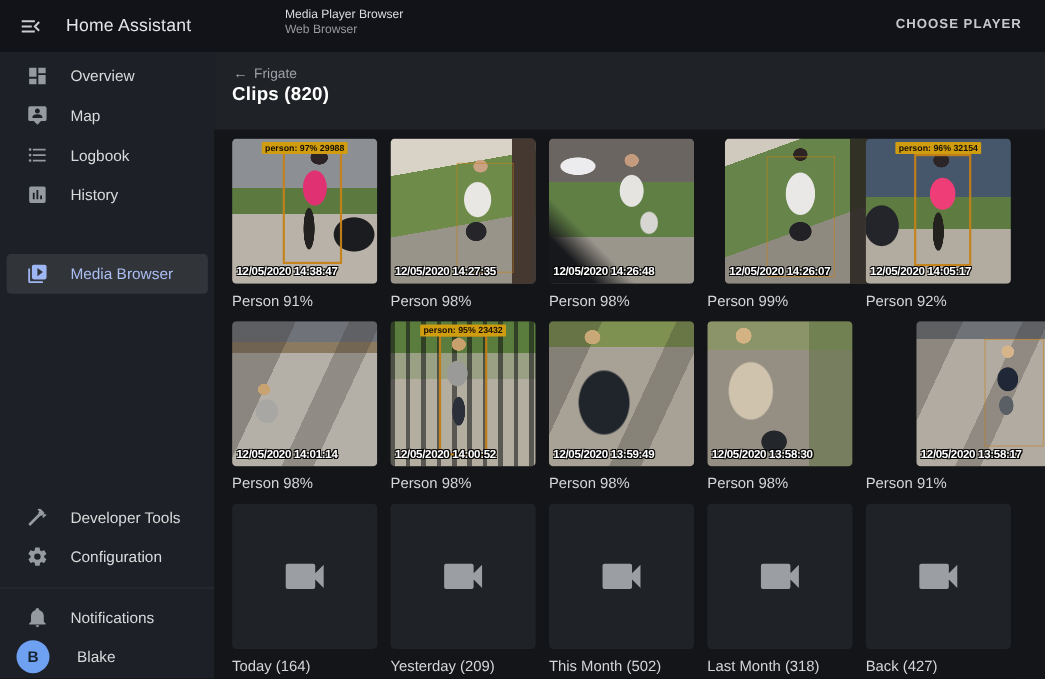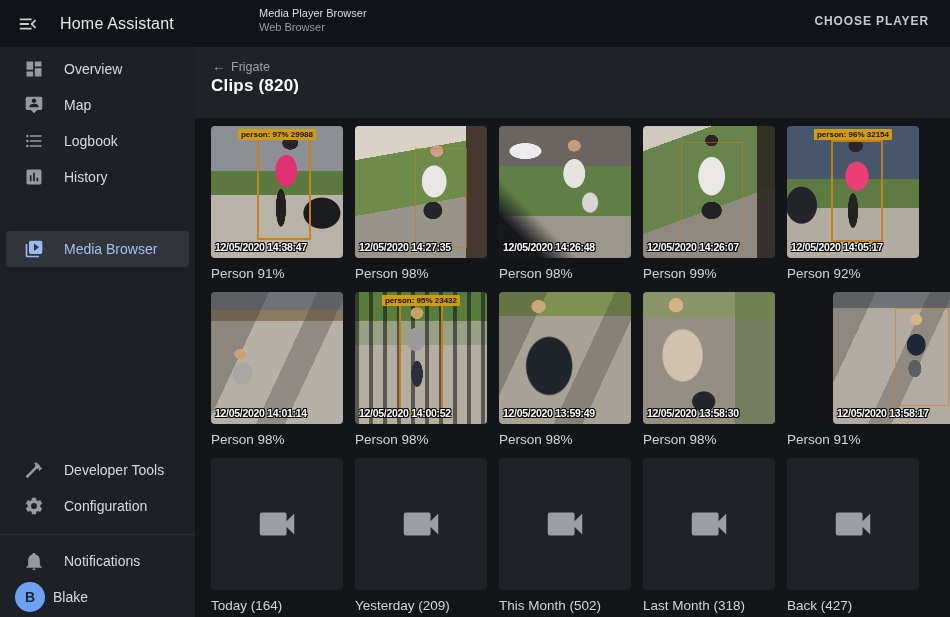--- a/index.html
+++ b/index.html
@@ -20,21 +20,21 @@
   .sidebar{position:absolute;left:0;top:47px;width:195px;height:570px;background:#1d2026;display:flex;flex-direction:column;padding-top:4px;}
   .nav-item{height:36px;margin:0 6px;padding-left:18px;display:flex;align-items:center;border-radius:4px;cursor:pointer;color:#d9dadc;}
   .nav-item .nav-icon{width:20px;height:20px;color:#9599a0;display:flex;align-items:center;justify-content:center;flex:none;}
   .nav-item .nav-label{margin-left:20px;font-size:14px;font-weight:500;white-space:nowrap;}
   .nav-item.selected{background:rgba(255,255,255,.09);color:#abbef2;margin-top:36px;}
   .nav-item.selected .nav-icon{color:#9fb6f4;}
   .side-spacer{flex:1;}
   .side-divider{height:1px;background:#2c2f35;margin:10px 0 8px 0;}
   .avatar{width:30px;height:30px;border-radius:50%;background:#6ea1f1;color:#18242f;font-size:14px;font-weight:600;display:flex;align-items:center;justify-content:center;flex:none;margin-left:9px;}
   .profile-item{height:36px;margin:0 6px 2px 6px;display:flex;align-items:center;border-radius:4px;cursor:pointer;color:#d9dadc;}
-  .profile-item .nav-label{margin-left:8px;font-size:14px;font-weight:500;}
+  .profile-item .nav-label{margin-left:25px;font-size:14px;font-weight:500;}
 
   
   .content-header{position:absolute;left:195px;top:47px;width:755px;height:71px;background:#1f2227;}
   .breadcrumb{position:absolute;left:17px;top:12px;font-size:12.5px;color:#9da0a5;display:flex;align-items:center;cursor:pointer;}
   .breadcrumb .arrow{margin-right:6px;font-size:13px;}
   .page-title{position:absolute;left:16px;top:29px;font-size:17px;font-weight:700;color:#ffffff;letter-spacing:.2px;}
 
   
   .media-area{position:absolute;left:195px;top:118px;width:755px;height:499px;background:#141519;padding:8px 0 0 16px;overflow:hidden;}
   .grid{display:grid;grid-template-columns:repeat(5,132px);column-gap:12px;row-gap:0;}
@@ -71,21 +71,21 @@
     radial-gradient(ellipse 9px 8px at 57% 15%, #c49b7d 0 70%, transparent 74%),
     radial-gradient(ellipse 15px 20px at 57% 36%, #e6e4e0 0 70%, transparent 75%),
     radial-gradient(ellipse 12px 15px at 69% 58%, #d8d6d2 0 62%, transparent 72%),
     linear-gradient(45deg, #17181b 0 16%, transparent 30%),
     linear-gradient(180deg,#6a6560 0 30%,#5f7f44 30% 68%,#9b968c 68% 100%);}
   .s4{background:
     radial-gradient(ellipse 9px 8px at 52% 11%, #2b2422 0 70%, transparent 74%),
     radial-gradient(ellipse 18px 26px at 52% 38%, #e9e8e6 0 72%, transparent 76%),
     radial-gradient(ellipse 14px 12px at 52% 64%, #222226 0 70%, transparent 75%),
     linear-gradient(270deg, rgba(40,34,30,.85) 0 14%, transparent 14%),
-    linear-gradient(160deg,#cfcabd 0 14%,#67854a 14% 60%,#8e8a80 60% 100%);}
+    linear-gradient(160deg,#cfcabd 0 14%,#67854a 14% 60%,#8e8a80 60% 100%); margin-left: 16px;}
   .s5{background:
     radial-gradient(ellipse 10px 9px at 52% 15%, #2c2528 0 70%, transparent 74%),
     radial-gradient(ellipse 16px 20px at 53% 38%, #ee3d77 0 70%, transparent 75%),
     radial-gradient(ellipse 7px 24px at 50% 64%, #24221f 0 70%, transparent 75%),
     radial-gradient(ellipse 21px 25px at 11% 60%, #23252a 0 72%, transparent 76%),
     linear-gradient(180deg,#46566b 0 40%,#5e7c41 40% 62%,#b2aba0 62% 100%);}
   .s6{background:
     radial-gradient(ellipse 8px 7px at 22% 47%, #c8a371 0 70%, transparent 74%),
     radial-gradient(ellipse 14px 15px at 24% 62%, #a9a7a4 0 70%, transparent 75%),
     linear-gradient(115deg, rgba(60,58,54,.35) 0 30%, transparent 30% 55%, rgba(60,58,54,.3) 55% 70%, transparent 70%),

